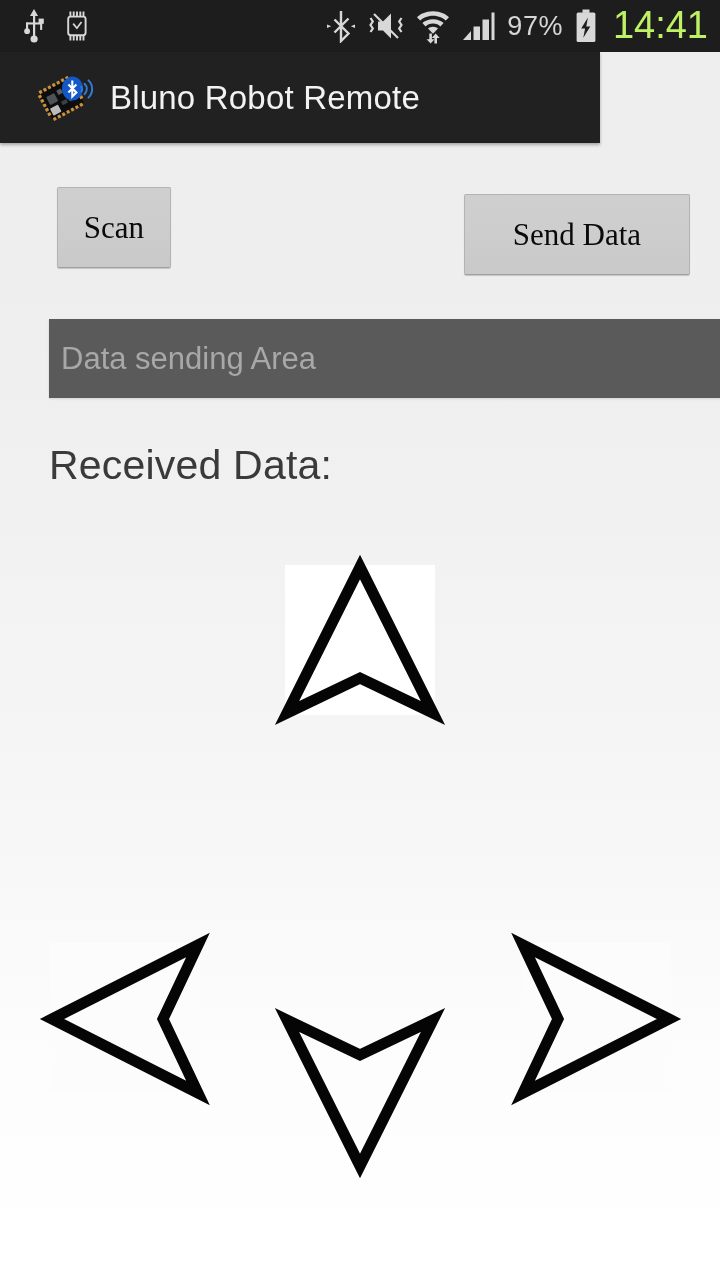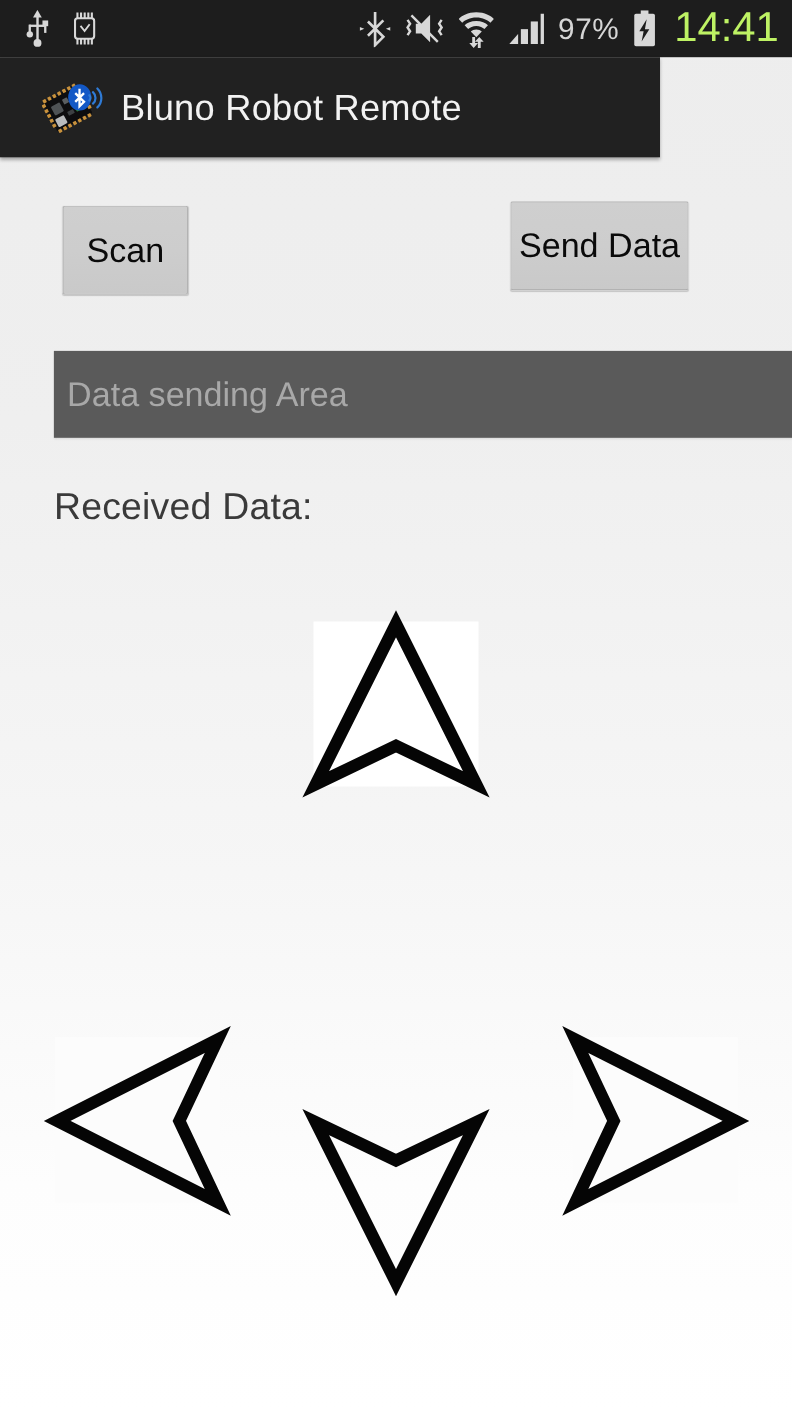--- a/index.html
+++ b/index.html
@@ -101,40 +101,40 @@
   }
 
   .holo-button {
     position: absolute;
     background: linear-gradient(to bottom, #cfcfcf 0%, #cdcdcd 50%, #c9c9c9 100%);
     border: 1px solid #b3b3b3;
     border-bottom-color: #a0a0a0;
     border-radius: 2px;
     color: #0a0a0a;
     font-size: 31px;
-    font-family: Liberation Sans, sans-serif;
+    font-family: Liberation Serif, serif;
     display: flex;
     align-items: center;
     justify-content: center;
     box-sizing: border-box;
     box-shadow: 0 1px 1px rgba(0,0,0,0.18);
     padding: 0;
   }
 
   #scan-button {
     left: 57px;
     top: 44px;
     width: 114px;
     height: 81px;
   }
 
   #send-data-button {
     left: 464px;
-    top: 40px;
-    width: 162px;
+    top: 51px;
+    width: 226px;
     height: 81px;
   }
 
   #data-sending-input {
     position: absolute;
     left: 49px;
     top: 176px;
     width: 673px;
     height: 79px;
     background: #5a5a5a;
@@ -150,21 +150,21 @@
   #data-sending-input::placeholder {
     color: #a8a8a8;
     opacity: 1;
   }
 
   #received-data-label {
     position: absolute;
     left: 49px;
     top: 299px;
     color: #3a3a3a;
-    font-size: 34px;
+    font-size: 41px;
     font-weight: 400;
     letter-spacing: 0.2px;
     white-space: nowrap;
   }
 
   
   .arrow-button {
     position: absolute;
     background: #ffffff;
     border: none;

